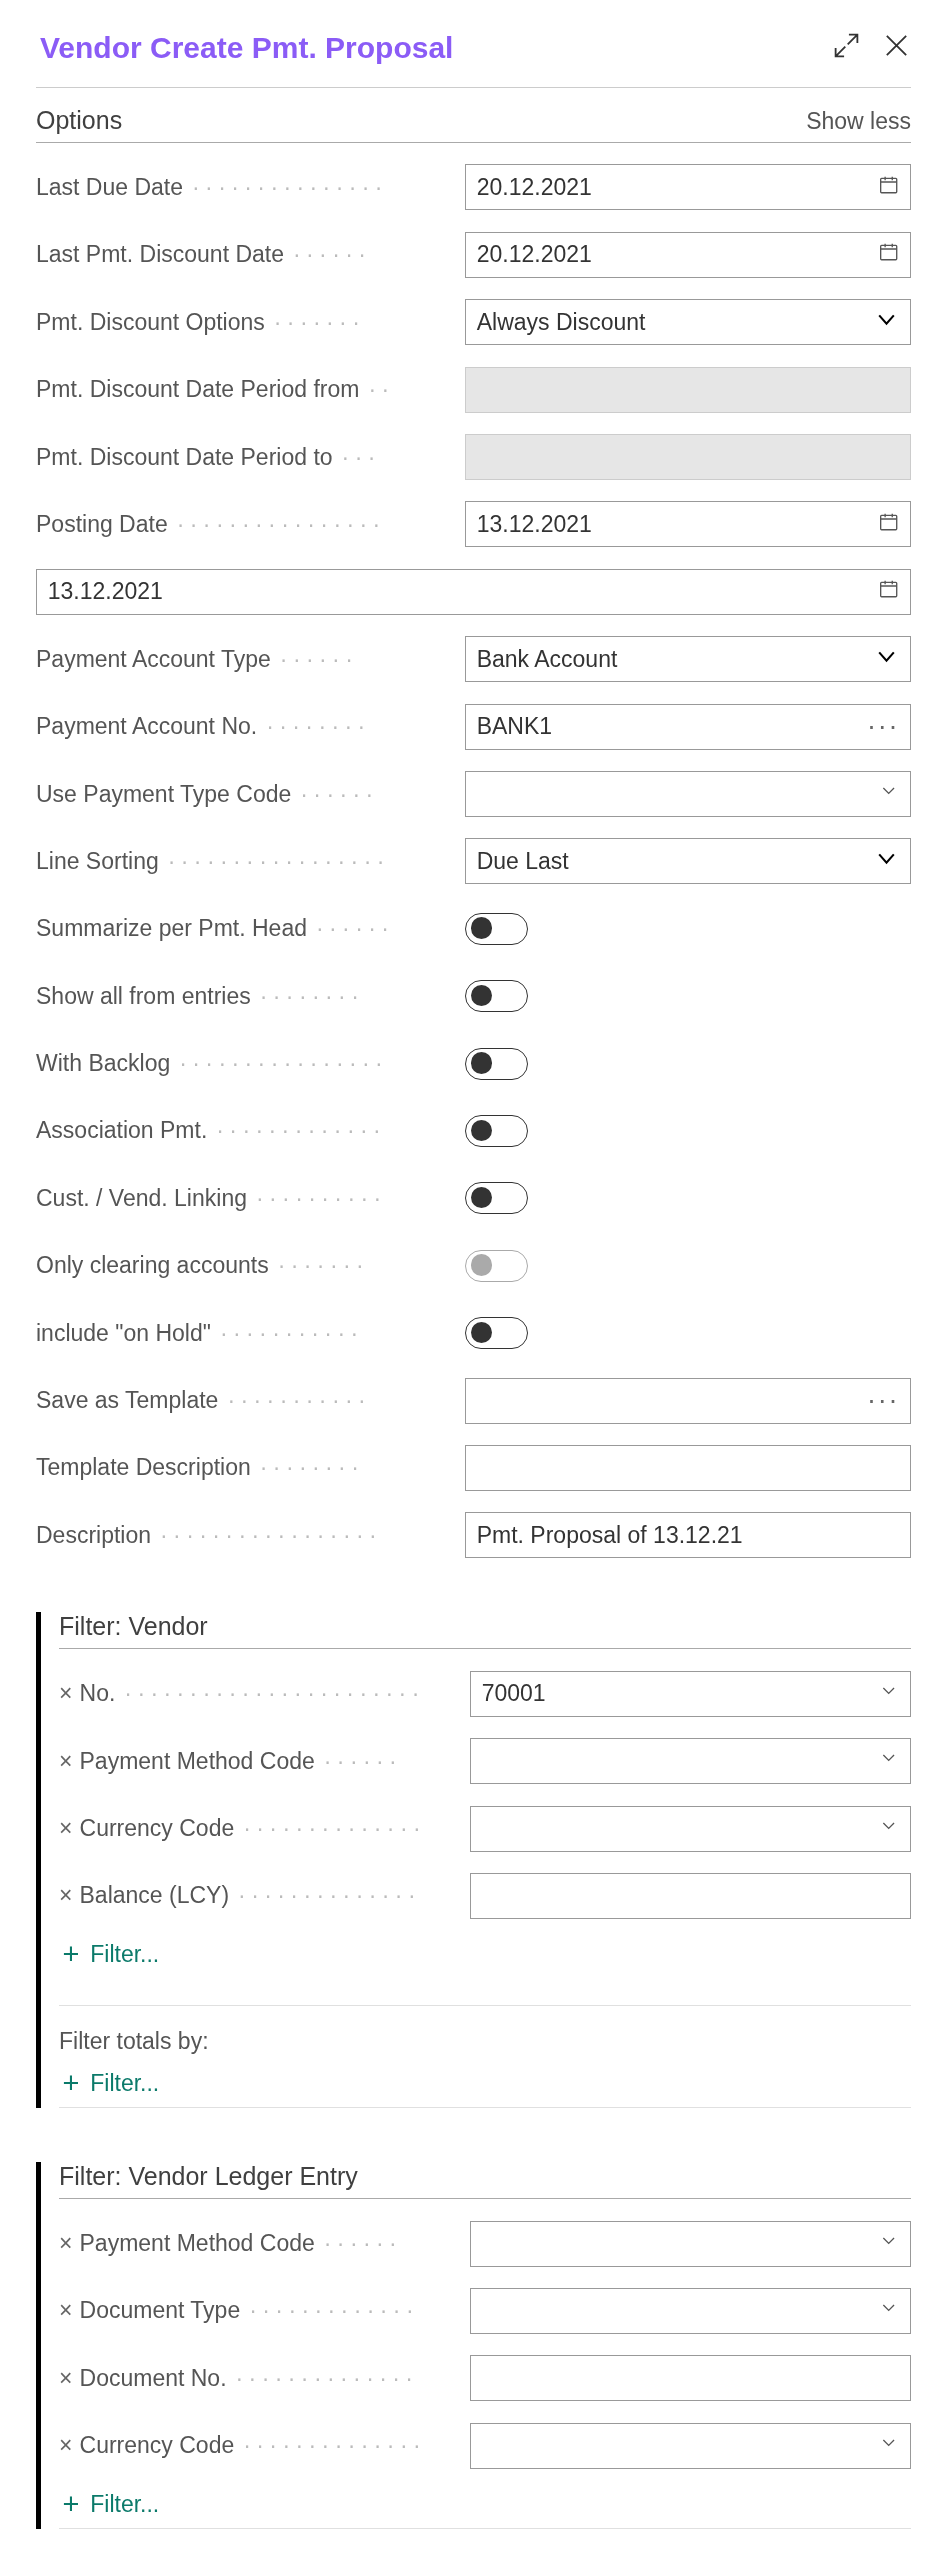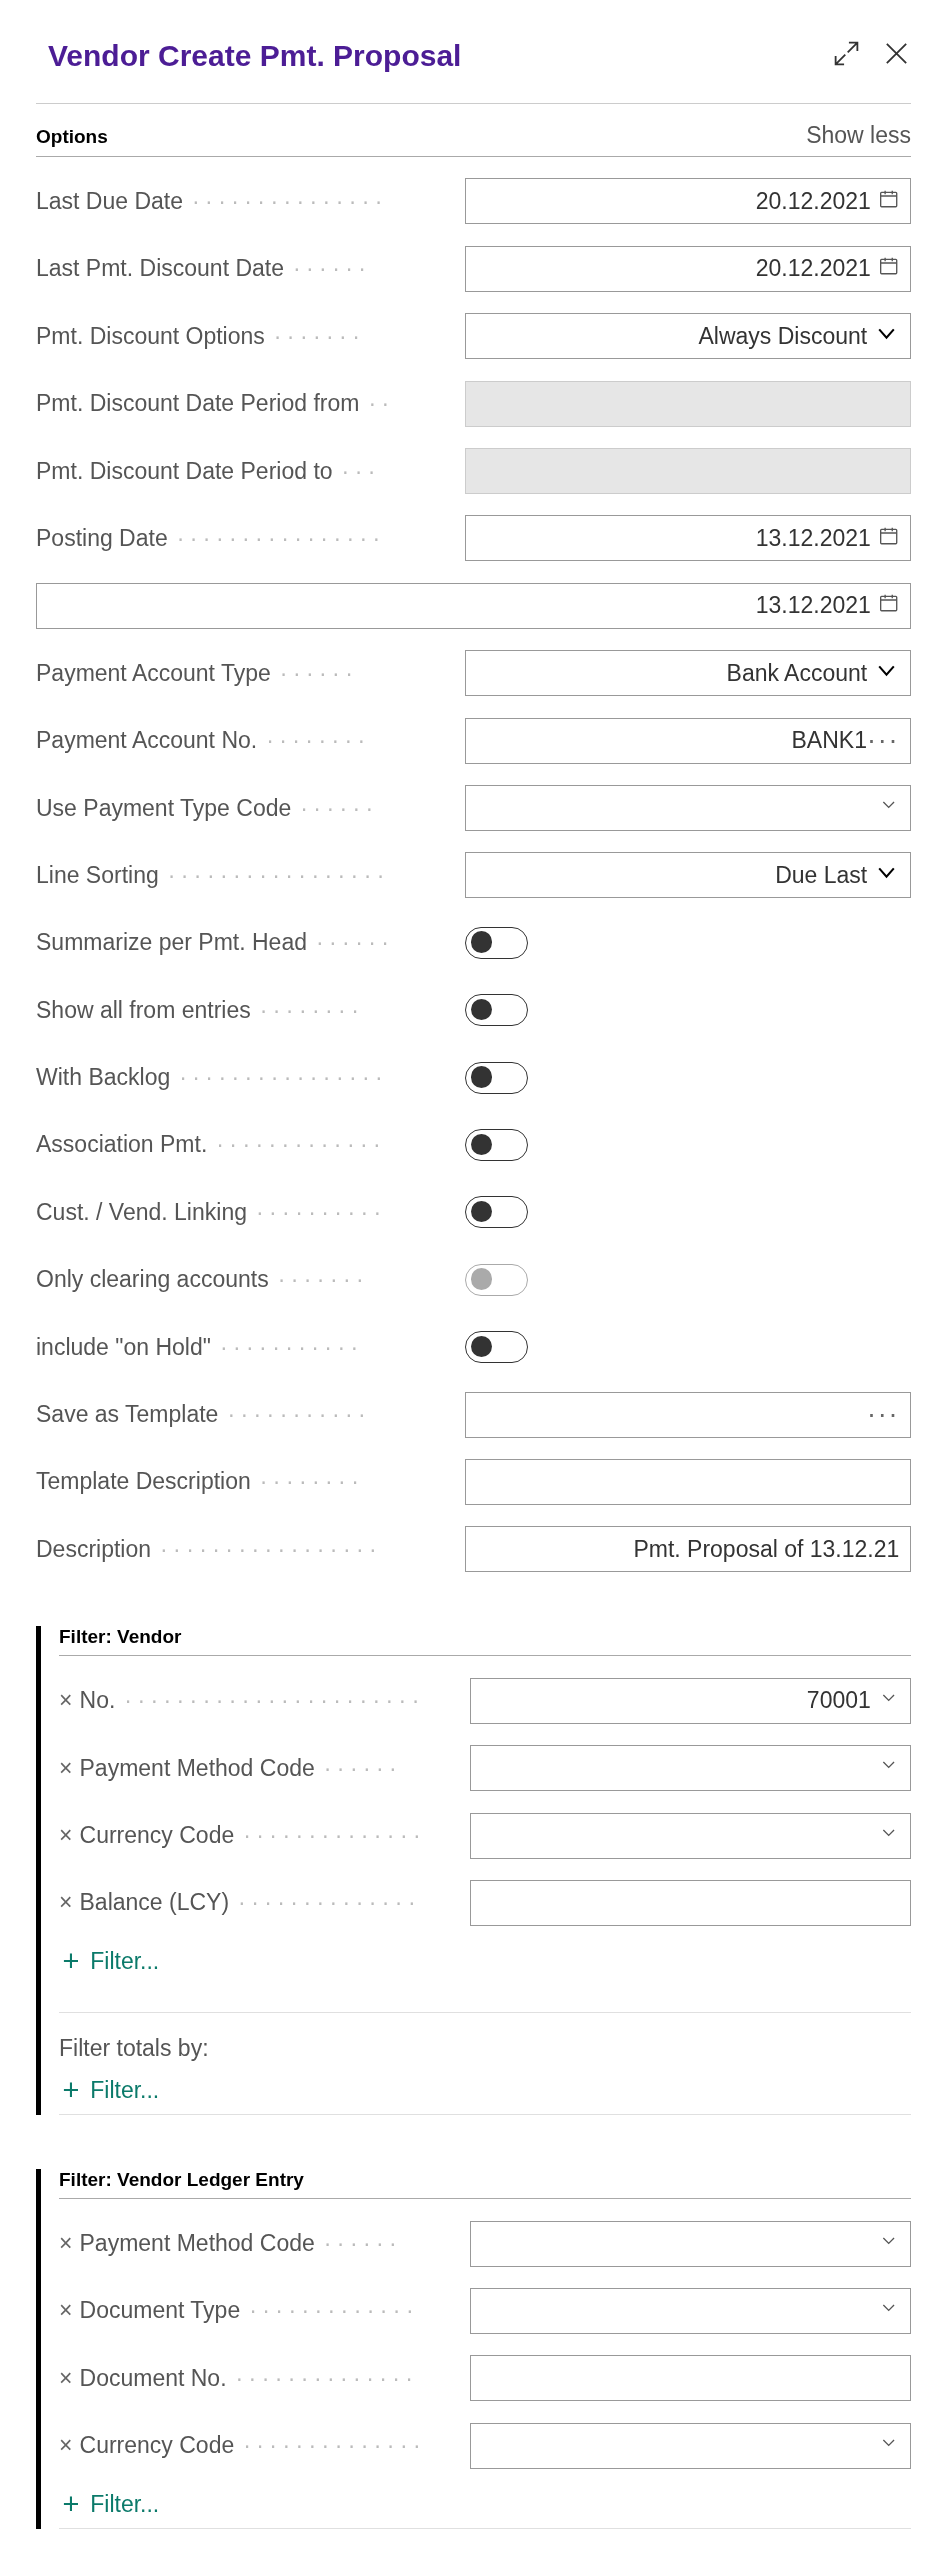--- a/index.html
+++ b/index.html
@@ -20,38 +20,38 @@
     display: flex;
     align-items: center;
     justify-content: space-between;
     padding-bottom: 18px;
     margin-bottom: 18px;
     border-bottom: 1.8px solid #ccc;
   }
   .header h1 {
     font-size: 30px;
     font-weight: 600;
-    margin: 12px;
-    color: #4c1d95;
+    margin: 4px;
+    color: #8b5cf6;
   }
   .header-icons { display: flex; gap: 21.4px; }
   .header-icons svg { width: 29px; height: 29px; stroke: #333; stroke-width: 1.5; fill: none; }
 
   .section-title-row {
     display: flex;
     justify-content: space-between;
     align-items: baseline;
     border-bottom: 1.8px solid #aaa;
     padding-bottom: 7.1px;
     margin-bottom: 21.4px;
   }
   .section-title {
-    font-size: 19px;
-    font-weight: 700;
-    color: #000000;
+    font-size: 25px;
+    font-weight: 400;
+    color: #404040;
   }
   .show-less {
     font-size: 23px;
     color: #555;
     cursor: pointer;
   }
 
   .form-row {
     display: flex;
     align-items: center;
@@ -84,21 +84,21 @@
   }
   .ctrl {
     width: 100%;
     height: 46px;
     border: 1.3px solid #999;
     padding: 5.4px 10.7px;
     font-size: 23px;
     background: #fff;
     display: flex;
     align-items: center;
-    justify-content: flex-end;
+    justify-content: space-between;
     color: #333;
   }
   .ctrl.disabled {
     background: #e6e6e6;
     border-color: #ccc;
   }
   .ctrl .icon { flex: 0 0 auto; margin-left: 7.1px; }
   .ctrl svg { width: 21.4px; height: 21.4px; stroke: #555; fill: none; stroke-width: 1.5; }
   .ctrl .chev-big svg { width: 25px; height: 25px; stroke: #000; stroke-width: 2; }
   .ctrl .dots3 { color: #666; font-size: 27px; letter-spacing: 1.8px; line-height: 9px; }

